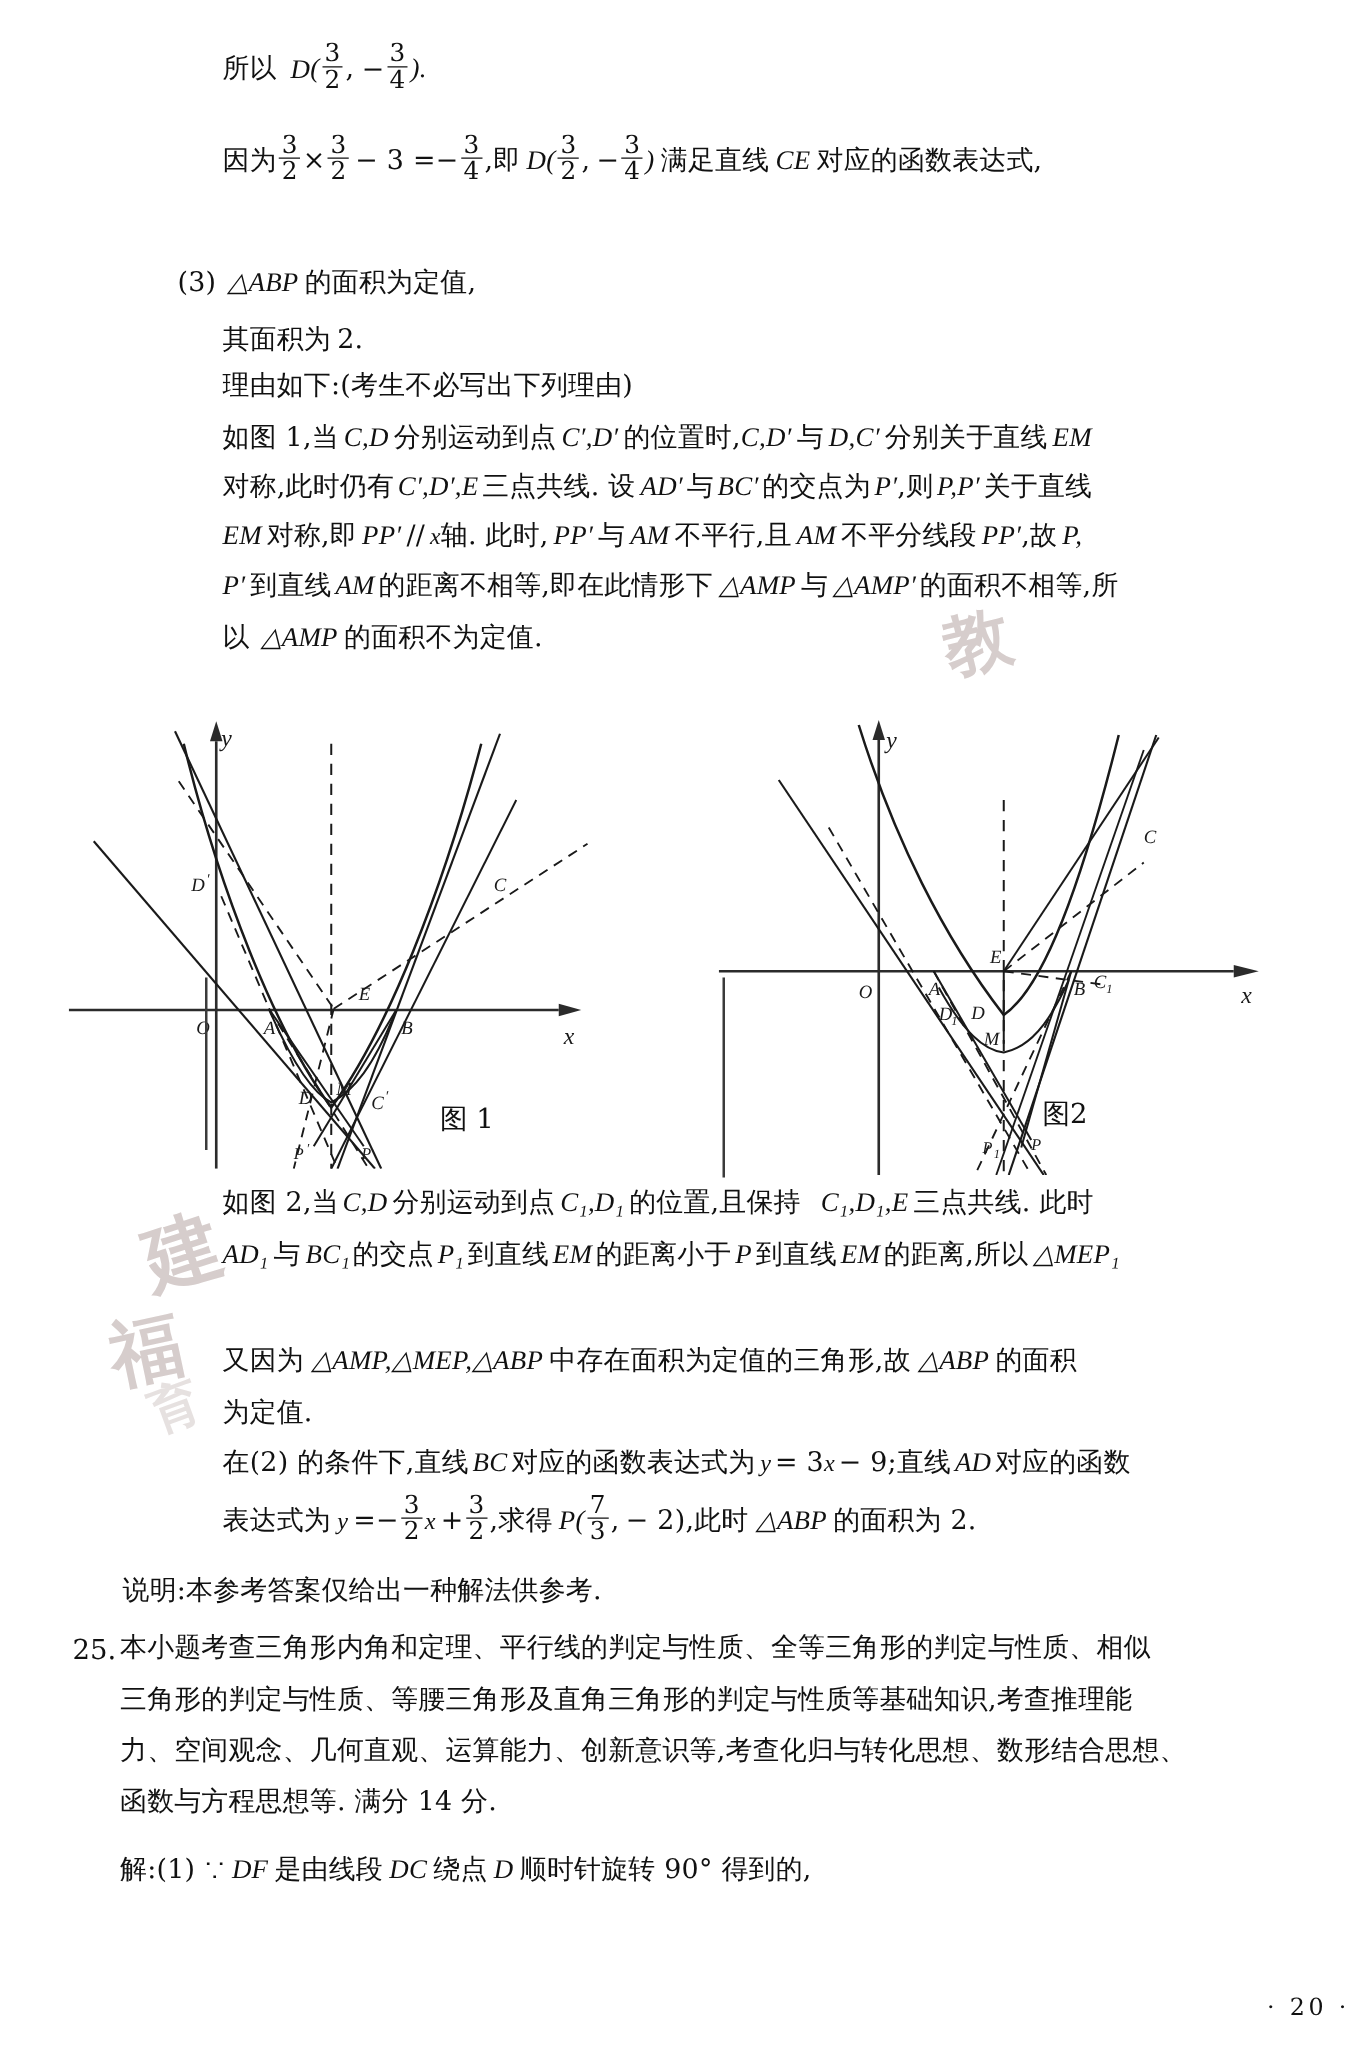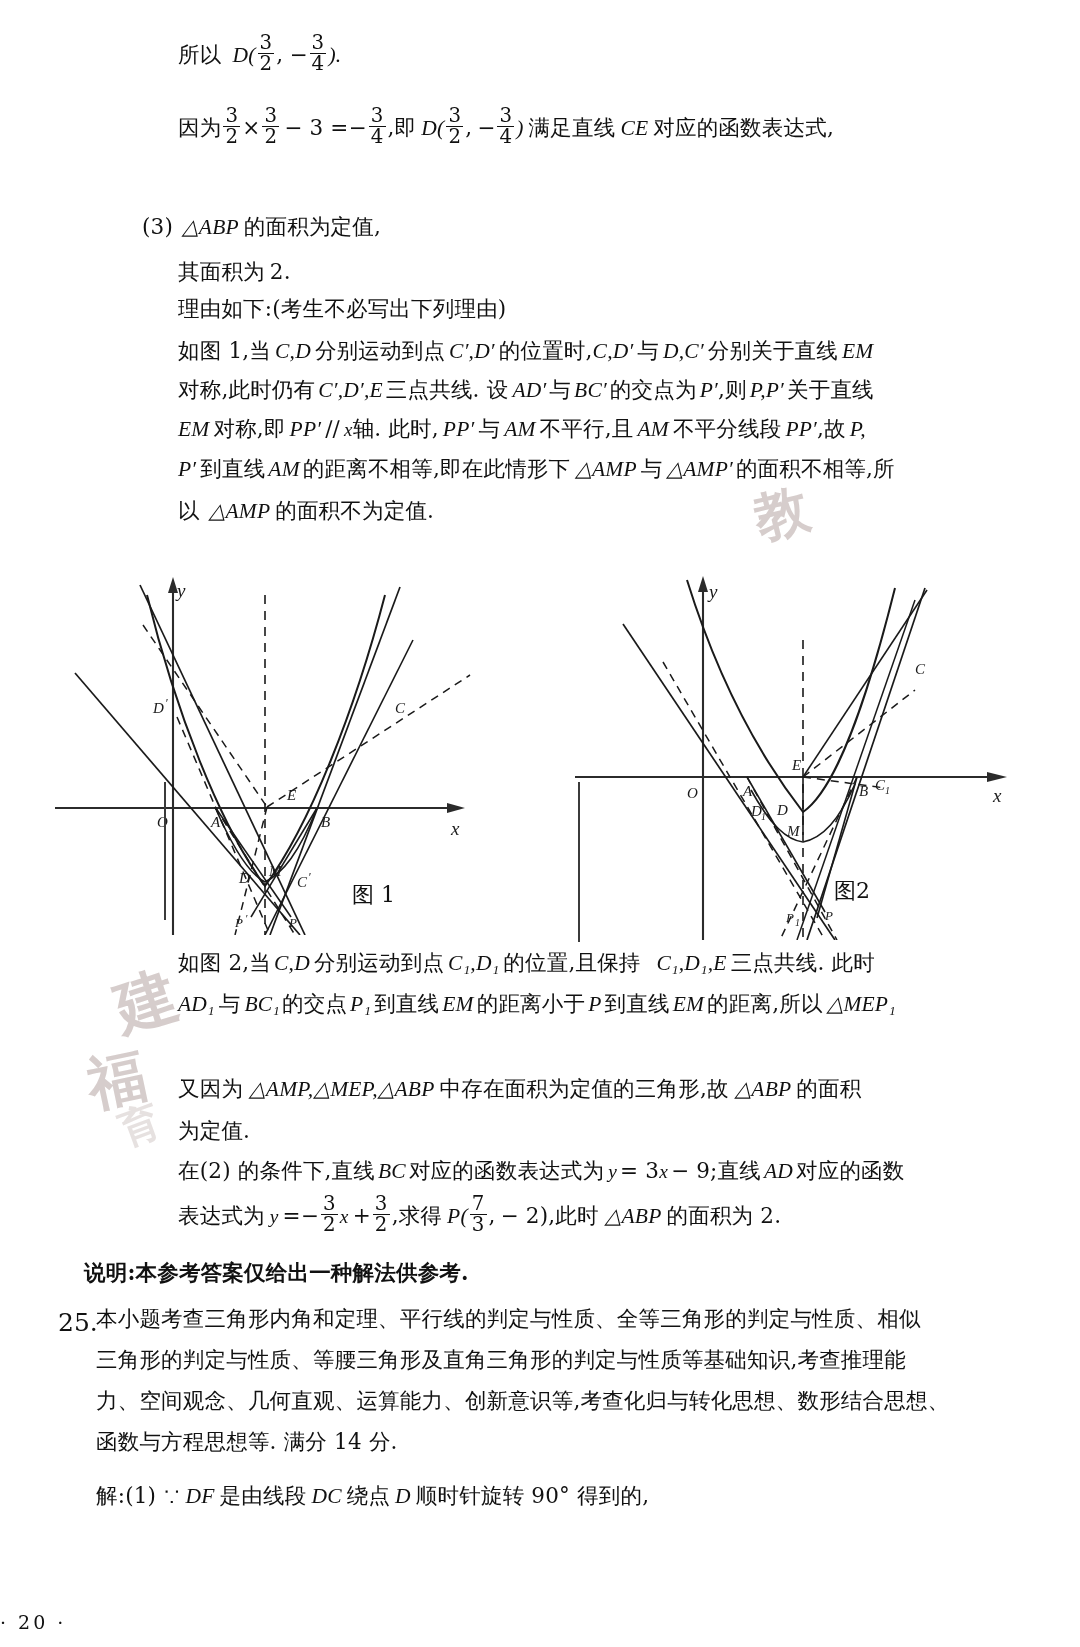--- a/index.html
+++ b/index.html
@@ -87,33 +87,33 @@
     font-weight: bold;
     pointer-events: none;
     user-select: none;
   }
 
   
   .footer {
     position: absolute;
     left: 0;
     right: 0;
-    bottom: 14px;
-    text-align: left;
+    bottom: 30px;
+    text-align: right;
     font-size: 19px;
     font-family: "DejaVu Serif", serif;
     letter-spacing: 3px;
   }
   .footer .dot {
     font-size: 19px;
   }
 
   .num-label {
     position: absolute;
-    font-size: 25px;
+    font-size: 22px;
     font-family: "DejaVu Serif", serif;
   }
 
   svg text {
     font-family: "Liberation Serif", serif;
     font-style: italic;
     fill: #1a1a1a;
   }
 </style>
 </head>
@@ -295,21 +295,21 @@
   <div class="txt cjk" style="left:178px; top:1120px;">为定值.</div>
 
   <div class="txt cjk" style="left:178px; top:1160px;">
     <span>在(2) 的条件下,直线</span><span class="ital" style="margin-left:3px;">BC</span><span style="margin-left:3px;">对应的函数表达式为</span><span class="ital" style="margin-left:4px;font-size:0.9em;">y</span><span style="margin-left:3px;">= 3</span><span class="ital" style="font-size:0.9em;">x</span><span style="margin-left:3px;">− 9;直线</span><span class="ital" style="margin-left:3px;">AD</span><span style="margin-left:3px;">对应的函数</span>
   </div>
 
   <div class="txt cjk" style="left:178px; top:1194px;">
     <span>表达式为</span><span class="ital" style="margin-left:5px;font-size:0.9em;">y</span><span style="margin-left:4px;">=−</span><span class="frac"><span class="num">3</span><span class="den">2</span></span><span class="ital" style="font-size:0.9em;">x</span><span style="margin-left:4px;">+</span><span class="frac"><span class="num">3</span><span class="den">2</span></span><span>,求得</span><span class="ital" style="margin-left:5px;">P</span><span class="ital">(</span><span class="frac"><span class="num">7</span><span class="den">3</span></span><span>,</span><span style="margin-left:5px;">− 2)</span><span>,此时</span><span class="ital" style="margin-left:6px;">△ABP</span><span style="margin-left:5px;">的面积为 2.</span>
   </div>
 
-  <div class="txt cjk bold-cjk" style="left:84px; top:1262px; font-weight:bold;text-align:right;">说明:本参考答案仅给出一种解法供参考.</div>
+  <div class="txt cjk bold-cjk" style="left:98px; top:1262px; font-weight:normal;text-align:right;">说明:本参考答案仅给出一种解法供参考.</div>
 
   <div class="num-label" style="left:58px; top:1308px;">25.</div>
 
   <div class="txt cjk" style="left:96px; top:1308px;">本小题考查三角形内角和定理、平行线的判定与性质、全等三角形的判定与性质、相似</div>
   <div class="txt cjk" style="left:96px; top:1349px;">三角形的判定与性质、等腰三角形及直角三角形的判定与性质等基础知识,考查推理能</div>
   <div class="txt cjk" style="left:96px; top:1390px;">力、空间观念、几何直观、运算能力、创新意识等,考查化归与转化思想、数形结合思想、</div>
   <div class="txt cjk" style="left:96px; top:1431px;">函数与方程思想等. 满分 14 分.</div>
 
   <div class="txt cjk" style="left:96px; top:1485px;">
     <span>解:(1) ∵</span><span class="ital" style="margin-left:5px;">DF</span><span style="margin-left:5px;">是由线段</span><span class="ital" style="margin-left:5px;">DC</span><span style="margin-left:5px;">绕点</span><span class="ital" style="margin-left:5px;">D</span><span style="margin-left:5px;">顺时针旋转 90° 得到的,</span>

